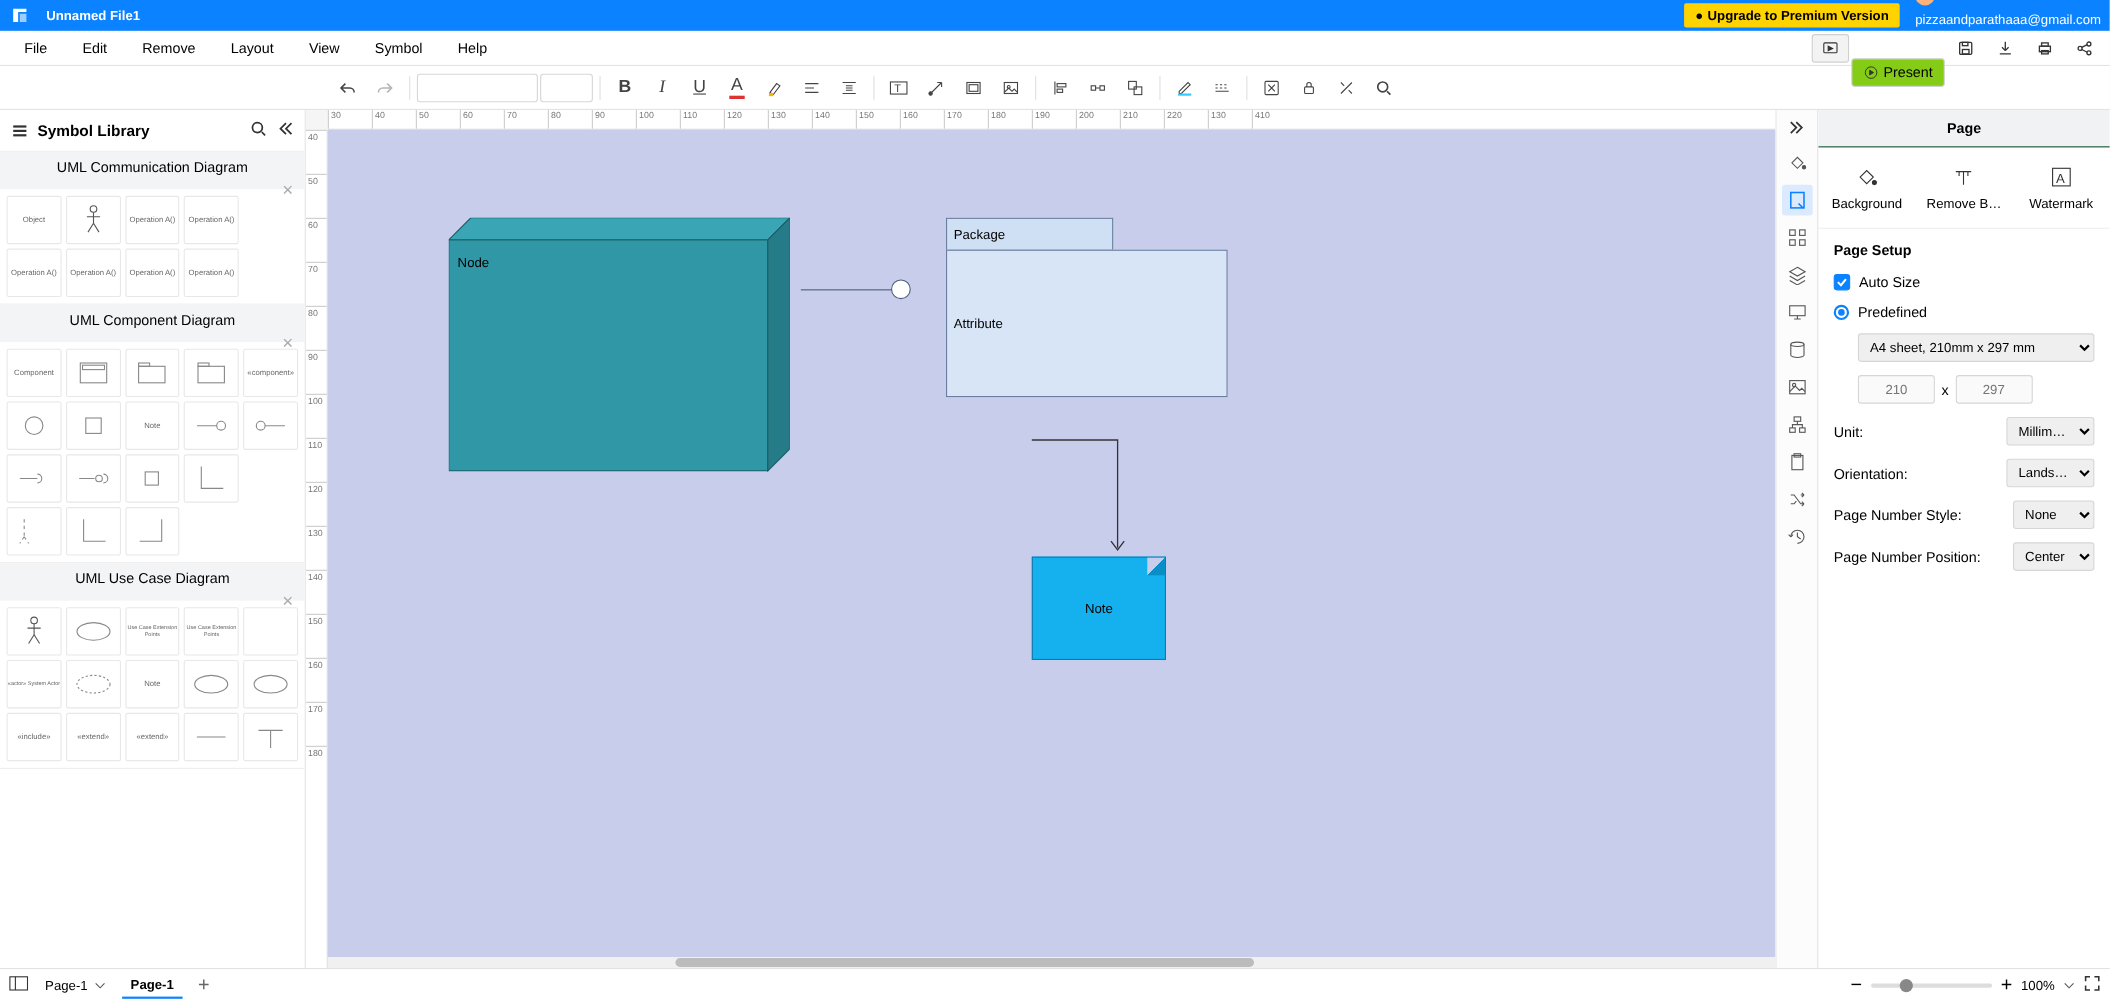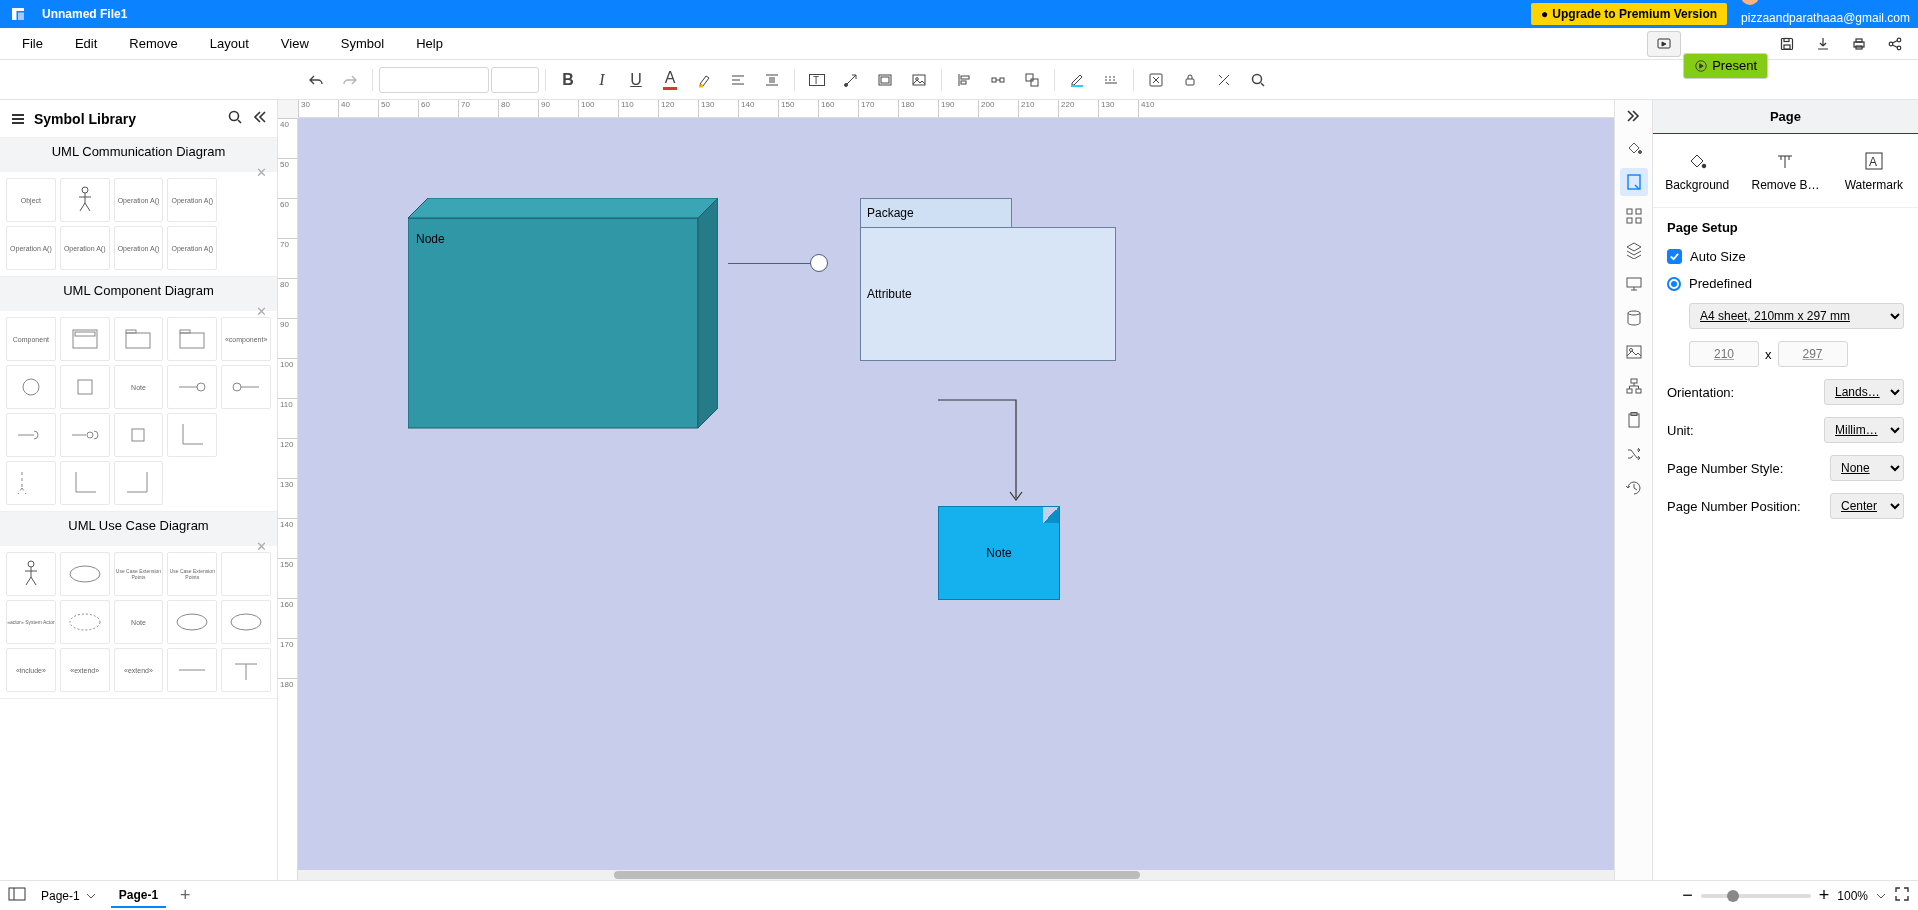--- a/index.html
+++ b/index.html
@@ -72,21 +72,21 @@
 .toolstrip .collapse{height:24px;}
 
 
 .rightpanel{width:266px;border-left:1px solid #e3e3e3;background:#fff;display:flex;flex-direction:column;font-size:13px;overflow-y:auto;}
 .rp-title{height:34px;background:#f1f2f4;display:flex;align-items:center;justify-content:center;font-weight:700;border-bottom:1px solid #14532d;}
 .rp-trio{display:flex;height:74px;border-bottom:1px solid #eee;}
 .rp-trio .cell{flex:1;display:flex;flex-direction:column;align-items:center;justify-content:center;gap:6px;font-size:12px;cursor:pointer;overflow:hidden;white-space:nowrap;text-overflow:ellipsis;padding:0 4px;}
 .rp-h{padding:12px 14px 8px;font-weight:700;}
 .rp-row{padding:6px 14px;display:flex;align-items:center;gap:8px;}
 .rp-row label{flex:1;}
-.rp-row select,.rp-row input[type=text]{height:26px;border:1px solid #d6d6d6;border-radius:3px;padding:0 6px;font-size:12px;text-decoration:underline;}
+.rp-row select,.rp-row input[type=text]{height:26px;border:1px solid #d6d6d6;border-radius:3px;padding:0 6px;font-size:12px;}
 .rp-row .numpair{display:flex;align-items:center;gap:6px;}
 .rp-row .numpair input{width:70px;text-align:center;color:#aaa;}
 .chk{width:15px;height:15px;border:1px solid #0b82ff;border-radius:3px;background:#0b82ff;display:inline-flex;align-items:center;justify-content:center;}
 .chk svg{width:11px;height:11px;}
 .radio{width:14px;height:14px;border:2px solid #0b82ff;border-radius:50%;display:inline-flex;align-items:center;justify-content:center;}
 .radio.on::after{content:"";width:6px;height:6px;background:#0b82ff;border-radius:50%;}
 .radio.off{border-color:#c8c8c8;}
 
 
 .statusbar{position:absolute;left:0;right:0;bottom:0;height:30px;border-top:1px solid #e3e3e3;display:flex;align-items:center;font-size:12px;padding:0 8px;gap:8px;background:#fff;}
@@ -707,26 +707,26 @@
       </select>
     </div>
     <div class="rp-row">
       <div class="numpair" style="margin-left:22px">
         <input type="text" disabled="" placeholder="210" style="">
         <span>x</span>
         <input type="text" disabled="" placeholder="297" style="">
       </div>
     </div>
     <div class="rp-row">
+      <label>Unit:</label>
+      <select style="width:80px"><option>Millim…</option></select>
+    </div>
+    <div class="rp-row">
       <label>Orientation:</label>
       <select style="width:80px"><option>Lands…</option></select>
-    </div>
-    <div class="rp-row">
-      <label>Unit:</label>
-      <select style="width:80px"><option>Millim…</option></select>
     </div>
 
     <div class="rp-row">
       <label>Page Number Style:</label>
       <select style="width:74px"><option>None</option></select>
     </div>
     <div class="rp-row">
       <label>Page Number Position:</label>
       <select style="width:74px"><option>Center</option></select>
     </div>

